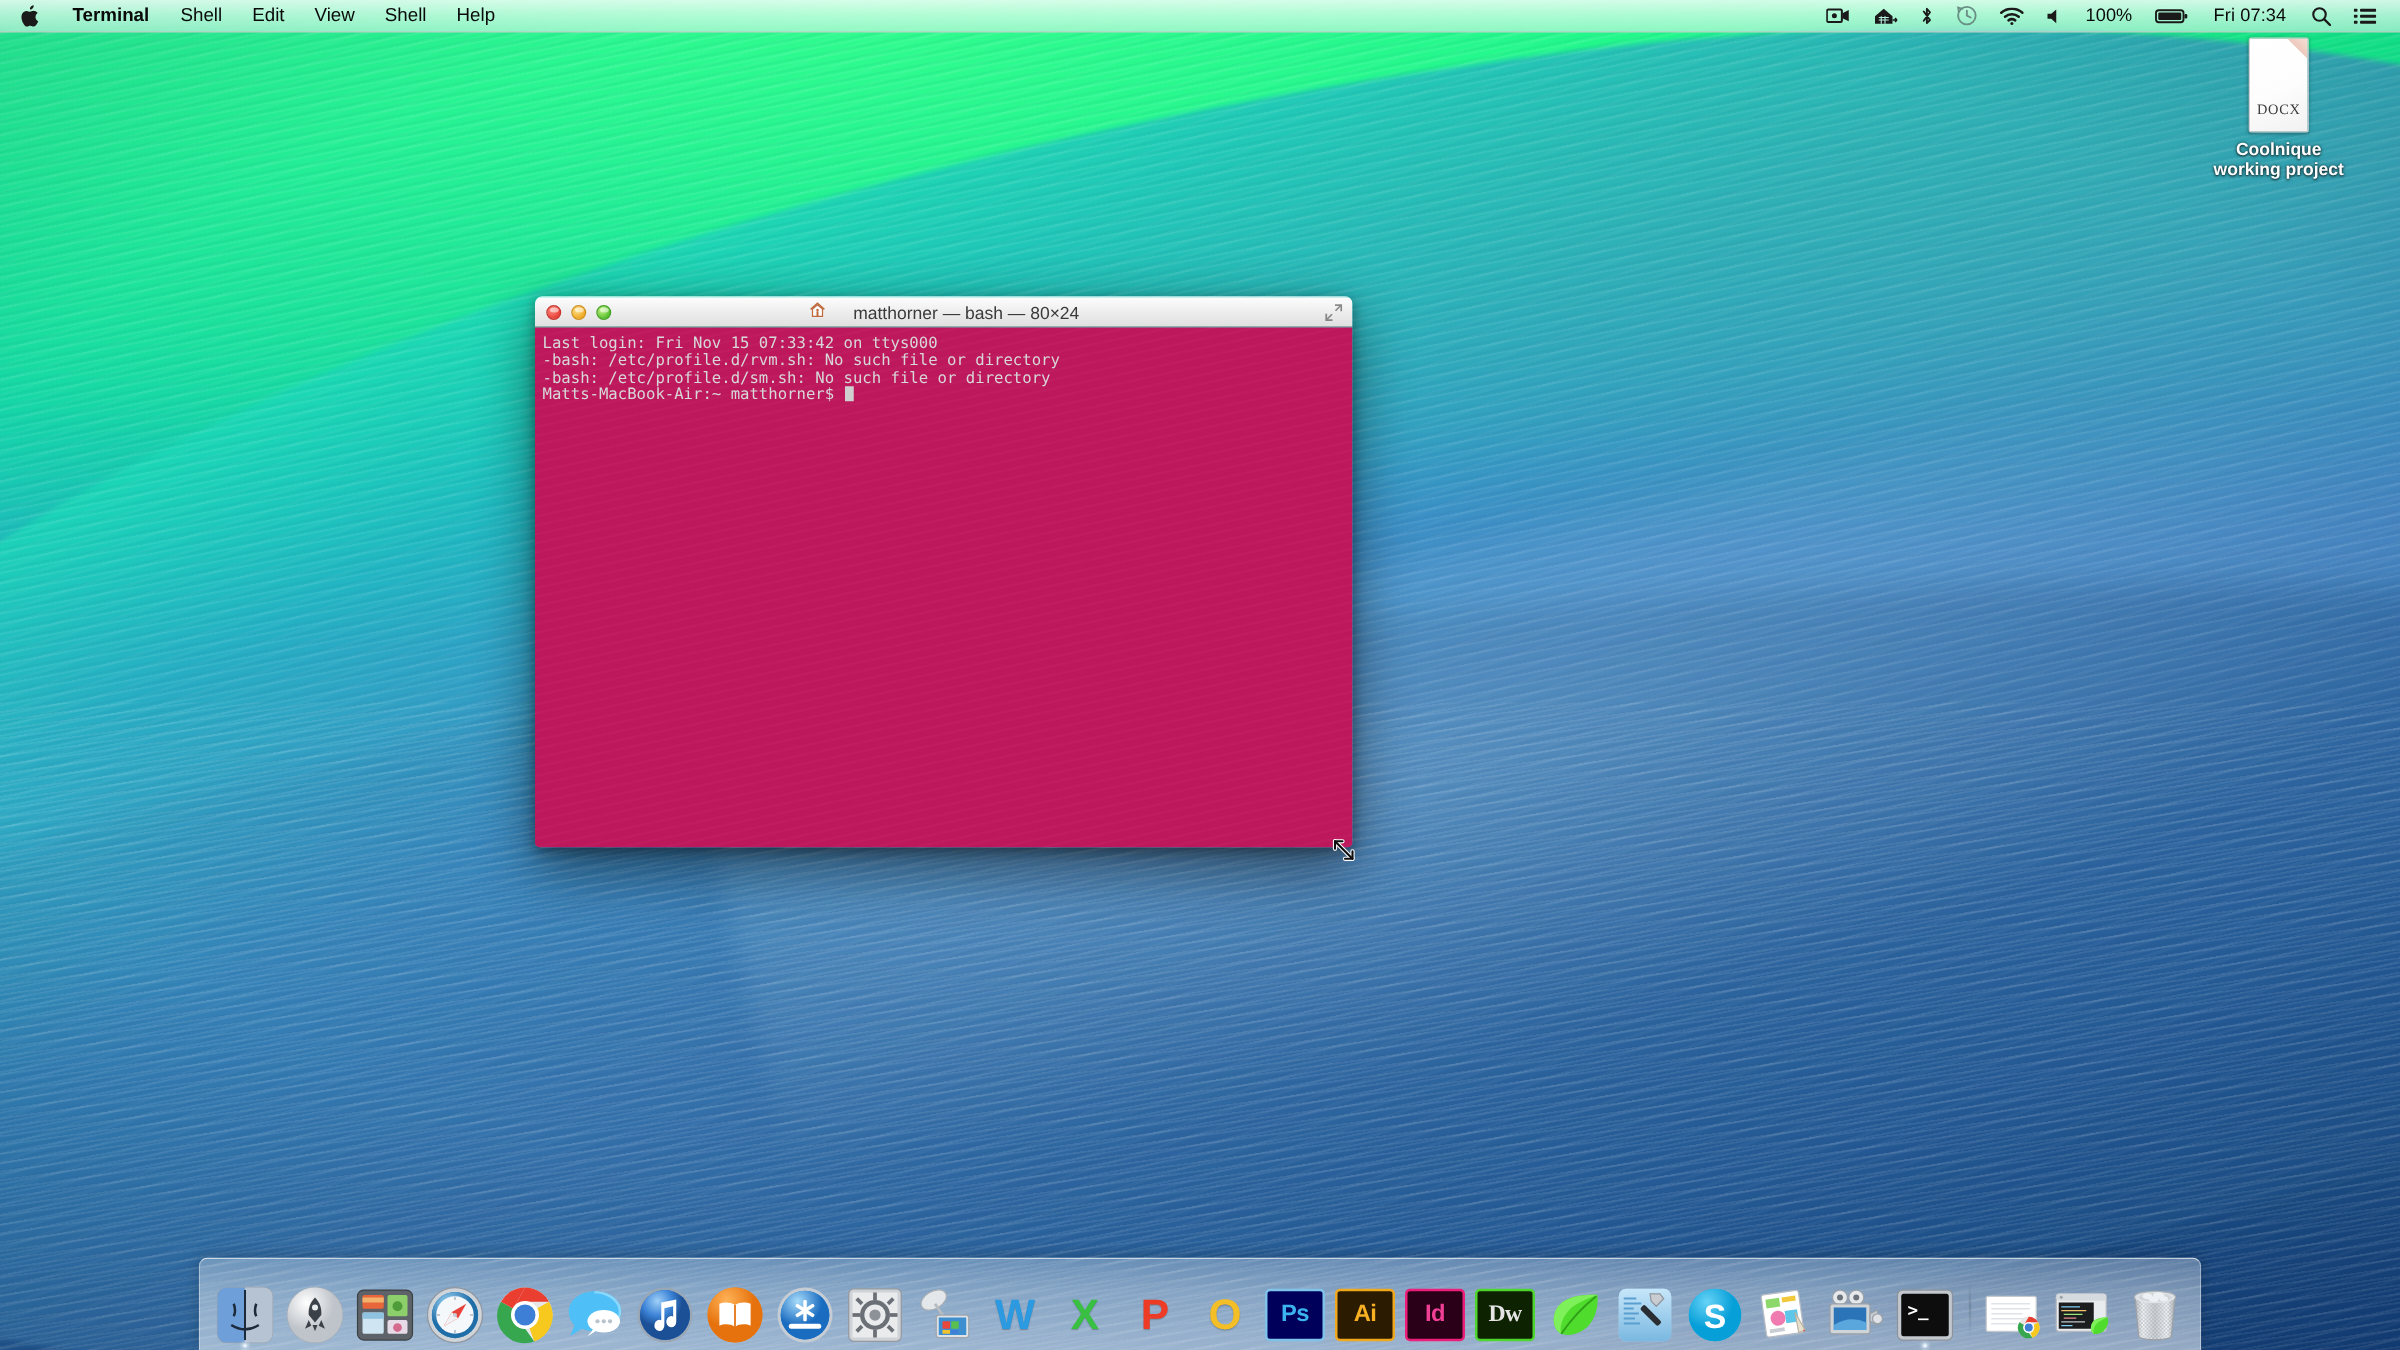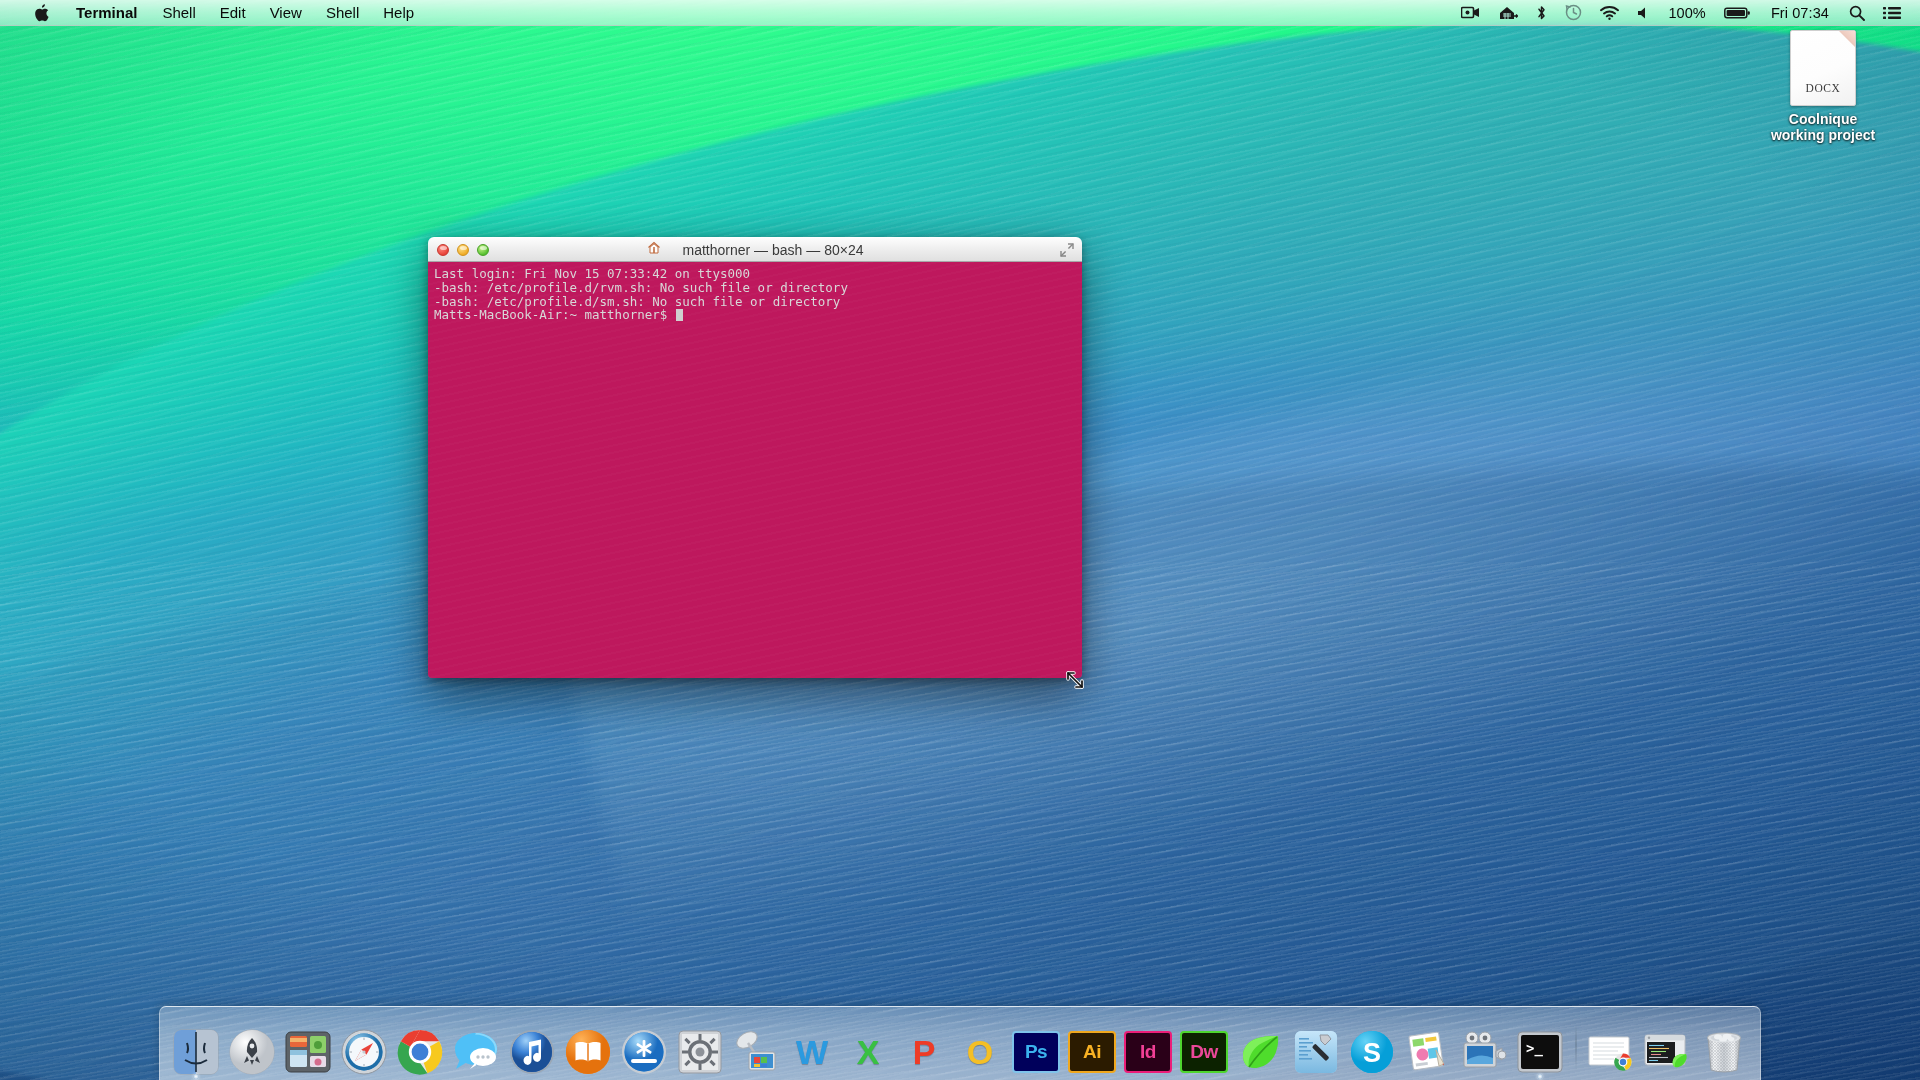--- a/index.html
+++ b/index.html
@@ -115,21 +115,21 @@
   
   #menubar {
     position:absolute; top:0; left:0; right:0; height:26px;
     background:linear-gradient(to bottom, rgba(255,255,255,0.80) 0%, rgba(255,255,255,0.62) 48%, rgba(236,248,244,0.52) 100%);
     backdrop-filter:blur(8px);
     border-bottom:1px solid rgba(0,0,0,0.16);
     display:flex; align-items:center;
     font-size:15px; color:#0a0a0a;
     z-index:50;
   }
-  #menubar .mb-left { display:flex; align-items:center; height:100%;margin-left:18px; }
+  #menubar .mb-left { display:flex; align-items:center; height:100%; }
   #menubar .mb-right { display:flex; align-items:center; height:100%; margin-left:auto; padding-right:10px; }
   .apple-logo {
     padding:0 14px 0 16px; display:flex; align-items:center; height:100%;
     cursor:default;
   }
   .apple-logo svg { display:block; }
   .menu-item {
     padding:0 12px; height:100%; display:flex; align-items:center;
     cursor:default; white-space:nowrap;
   }
@@ -141,21 +141,21 @@
   .status-text { font-size:14.5px; letter-spacing:.1px; }
   .mb-clock { font-size:15px; padding:0 11px; }
 
   
   #desktop-icon {
     position:absolute; right:22px; top:30px;
     width:150px; text-align:center;
     z-index:10; cursor:default;
   }
   .docx-page {
-    width:66px; height:76px; margin:0 auto;
+    width:48px; height:76px; margin:0 auto;
     background:linear-gradient(155deg,#ffffff 0%,#fdfdfd 55%,#f1f1f1 100%);
     border:1px solid #cfcfcf;
     border-radius:2px;
     position:relative;
     box-shadow:0 1px 3px rgba(0,0,0,0.35);
   }
   .docx-fold2 {
     position:absolute; right:0; top:0;
     width:16px; height:16px;
     background:linear-gradient(225deg,#f7ded5 0%, #e8c0b2 70%);
@@ -713,21 +713,21 @@
   </div>
 
   <div class="dock-item">
     <div class="dock-ico">
       <div class="tile" style="background:#2a0018;border:2px solid #ec1e79;color:#f13f96;">Id</div>
     </div>
   </div>
 
   <div class="dock-item">
     <div class="dock-ico">
-      <div class="tile" style="background:#0c2200;border:2px solid #4ed62e;color:#ec4899;">Dw</div>
+      <div class="tile" style="background:#0c2200;border:2px solid #4ed62e;color:#e5e5e5;font-family:Liberation Serif, serif;">Dw</div>
     </div>
   </div>
 
   <div class="dock-item">
     <div class="dock-ico">
       <svg width="44" height="40" viewBox="0 0 44 40">
         <path d="M40 4 C40 4 16 2 8 14 C2 23 6 33 11 35 C18 38 33 34 38 20 C41 12 40 4 40 4Z" fill="#4fdc2c"></path>
         <path d="M40 4 C40 4 16 2 8 14 C2 23 6 33 11 35 C9 28 14 16 24 11 C31 7 40 4 40 4Z" fill="#7ef05a"></path>
         <path d="M39 5 C30 12 20 22 11 35" stroke="#2fa018" stroke-width="1.6" fill="none"></path>
       </svg>

